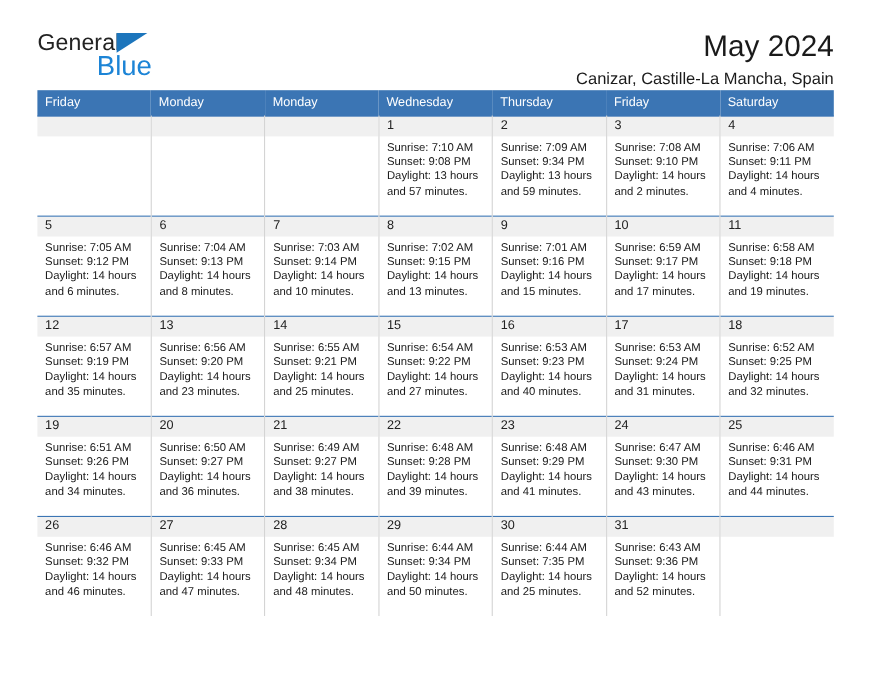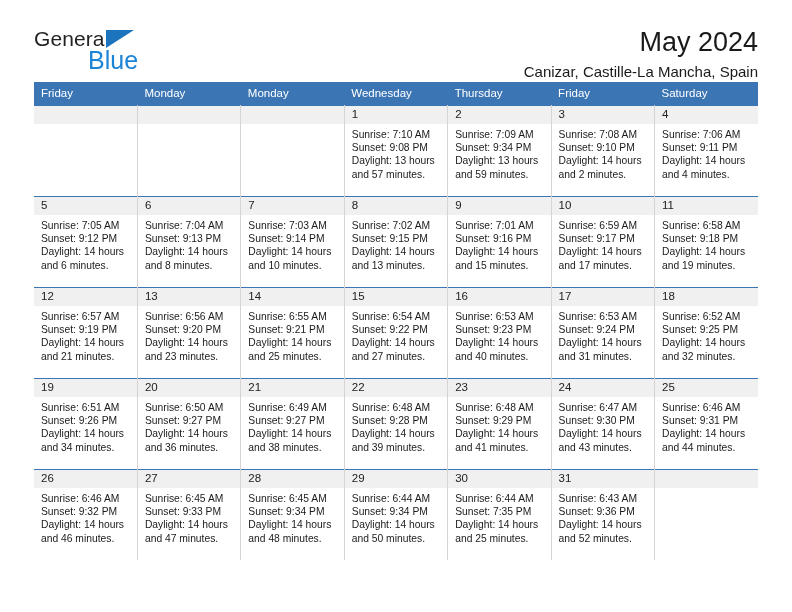--- a/index.html
+++ b/index.html
@@ -319,21 +319,21 @@
           </td>
         </tr>
         <tr class="week-row">
           <td>
             <div class="cell-inner">
               <div class="daynum">12</div>
               <div class="details">
                 <div>Sunrise: 6:57 AM</div>
                 <div>Sunset: 9:19 PM</div>
                 <div>Daylight: 14 hours</div>
-                <div>and 21 minutes.</div>
+                <div>and 35 minutes.</div>
               </div>
             </div>
           </td>
           <td>
             <div class="cell-inner">
               <div class="daynum">13</div>
               <div class="details">
                 <div>Sunrise: 6:56 AM</div>
                 <div>Sunset: 9:20 PM</div>
                 <div>Daylight: 14 hours</div>

